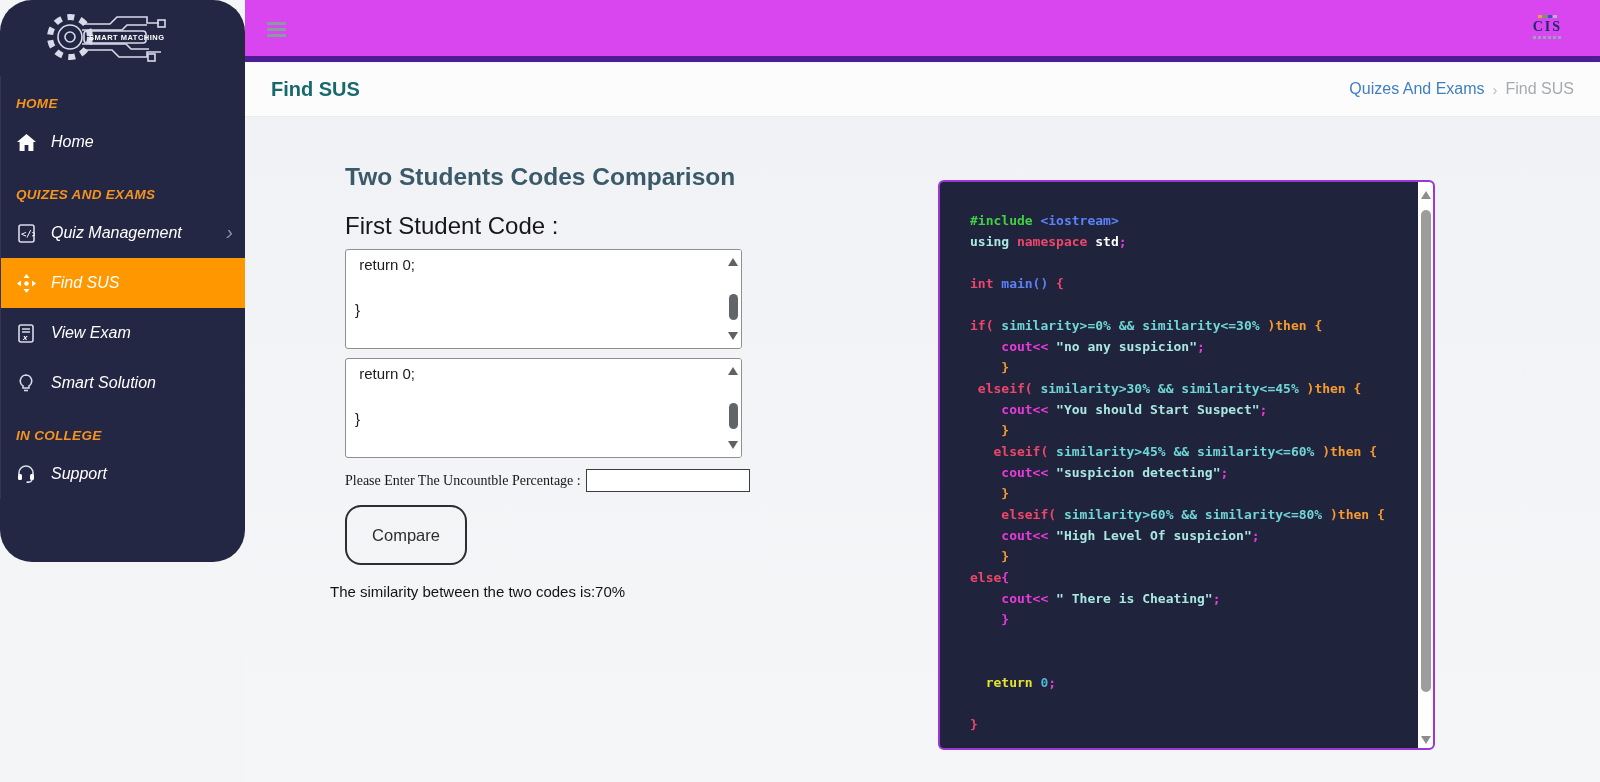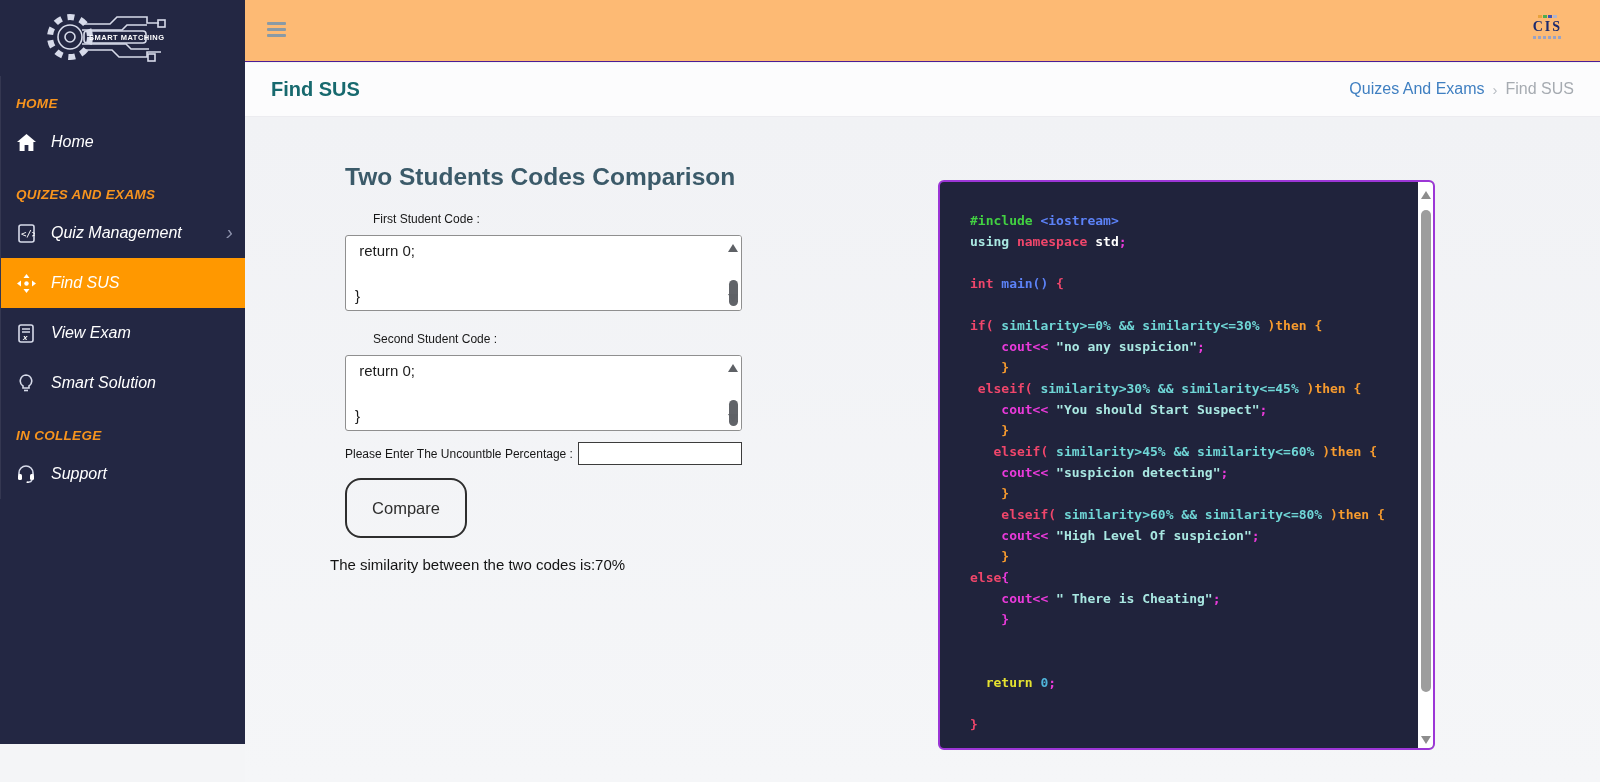--- a/index.html
+++ b/index.html
@@ -1,29 +1,29 @@
 <!DOCTYPE html>
 <html><head>
 <meta charset="utf-8">
 <style>
   * { margin:0; padding:0; box-sizing:border-box; }
   html,body { width:1600px; height:782px; font-family:"Liberation Sans", sans-serif; background:#f4f5f7; overflow:hidden; }
 
   
-  .sidebar { position:absolute; left:0; top:0; width:245px; height:744px; background:#232743; z-index:5; }
+  .sidebar { position:absolute; left:0; top:0; width:245px; height:562px; background:#232743; z-index:5;border-radius:32px; }
   .logo-wrap { padding:6px 0 4px 40px; }
   .side-nav { border-left:1px solid rgba(255,255,255,0.08);font-style:italic; }
   .side-section { color:#f7941e; font-size:13.5px; font-weight:bold; letter-spacing:.3px; padding:20px 15px 6px 15px; }
   .side-item { display:flex; align-items:center; gap:15px; padding:15px 15px; color:#fff; font-size:16px; cursor:pointer; position:relative; }
   .side-item.active { background:#ff9800; }
   .side-item .icn { width:20px; height:20px; flex:0 0 20px; display:flex; align-items:center; justify-content:center; }
   .side-chevron { position:absolute; right:12px; color:#8e93ad; font-size:20px; line-height:1; top:50%; transform:translateY(-54%); }
 
   
-  .topbar { position:absolute; left:245px; top:0; right:0; height:62px; background:#fdba74; border-bottom:1px solid #4c1d95; }
+  .topbar { position:absolute; left:245px; top:0; right:0; height:62px; background:#d946ef; border-bottom:6px solid #4c1d95; }
   .hamburger { position:absolute; left:22px; top:22px; width:19px; height:15px; display:flex; flex-direction:column; justify-content:space-between; cursor:pointer; }
   .hamburger span { display:block; height:2.6px; background:#8a9aa5; border-radius:1px; }
   .cis-logo { position:absolute; right:38px; top:15px; text-align:center; cursor:pointer; }
   .cis-marks { display:flex; justify-content:center; gap:1px; margin-bottom:1px; }
   .cis-marks i { display:block; width:4px; height:3px; }
   .cis-main { font-family:"Liberation Serif", serif; font-weight:bold; font-size:14px; color:#1c2b6e; letter-spacing:2px; }
   .cis-sub { display:flex; justify-content:center; gap:2px; margin-top:1px; }
   .cis-sub i { display:block; width:3px; height:2.5px; background:#9aa2c4; }
 
   .titlebar { position:absolute; left:245px; top:63px; right:0; height:54px; background:#fcfcfd; box-shadow:0 1px 3px rgba(0,0,0,.06); border-bottom:1px solid #ececf0; }
@@ -31,30 +31,30 @@
   .breadcrumb { position:absolute; right:26px; top:17px; font-size:16px; display:flex; align-items:center; gap:8px; }
   .bc-link { color:#3f7fc1; cursor:pointer; }
   .bc-sep { color:#b7bcc2; font-size:15px; }
   .bc-current { color:#a6abb1; }
 
   
   .main { position:absolute; left:245px; top:117px; right:0; bottom:0; background:linear-gradient(#f1f2f5, #f5f6f8); }
 
   .form-col { position:absolute; left:100px; top:46px; width:440px; }
   .h1 { font-size:24.5px; font-weight:bold; color:#3b5a69; }
-  .field-label { font-size:12px; color:#171717; margin-top:21px;margin-left:28px; }
-  .code-box { position:relative; width:397px; height:76px; background:#fff; border:1px solid #8f8f8f; border-radius:3px; margin-top:9px; overflow:hidden; cursor:text; }
+  .field-label { font-size:24px; color:#171717; margin-top:21px; }
+  .code-box { position:relative; width:397px; height:100px; background:#fff; border:1px solid #8f8f8f; border-radius:3px; margin-top:9px; overflow:hidden; cursor:text; }
   .code-box pre { font-family:"Liberation Sans", sans-serif; font-size:15px; line-height:15px; color:#1c1c1c; padding:7px 9px; white-space:pre; }
   .fake-scroll { position:absolute; right:0; top:0; width:16px; height:100%; background:#fff; }
   .tri-up { position:absolute; left:3px; top:8px; width:0; height:0; border-left:5px solid transparent; border-right:5px solid transparent; border-bottom:8px solid #5e6166; }
   .tri-down { position:absolute; left:3px; bottom:8px; width:0; height:0; border-left:5px solid transparent; border-right:5px solid transparent; border-top:8px solid #5e6166; }
   .fs-thumb { position:absolute; left:3.5px; top:44px; width:9px; height:26px; background:#616469; border-radius:5px; }
 
   .pct-row { margin-top:11px; display:flex; align-items:center; white-space:nowrap; }
-  .pct-label { font-size:12px; color:#171717; }
+  .pct-label { font-size:14px; color:#171717;font-family:Liberation Serif, serif; }
   .pct-input { width:164px; height:23px; border:1px solid #3c3c3c; background:#fff; margin-left:5px; font-size:14px; padding:0 4px; }
   .compare-btn { margin-top:13px; width:122px; height:60px; background:transparent; border:2px solid #2e2e2e; border-radius:16px; font-size:16.5px; color:#2e2e2e; font-family:"Liberation Sans", sans-serif; cursor:pointer; }
   .result-text { margin-top:18px; margin-left:-15px; font-size:15px; color:#141414; }
 
   
   .code-panel { position:absolute; left:693px; top:63px; width:497px; height:570px; background:#20233c; border:2px solid #9c36d6; border-radius:6px; display:flex; overflow:hidden; }
   .code-area { flex:1; overflow:hidden; }
   .code-area pre { font-family:"DejaVu Sans Mono", monospace; font-size:13px; line-height:21px; font-weight:bold; padding:28px 0 0 30px; white-space:pre; }
   .code-scroll { position:relative; width:15px; background:#ffffff; flex:0 0 15px; }
   .cs-up { position:absolute; left:2.5px; top:9px; width:0; height:0; border-left:5px solid transparent; border-right:5px solid transparent; border-bottom:8px solid #8d8d8d; }
@@ -217,21 +217,20 @@
 
 
 }</pre>
       <div class="fake-scroll">
         <div class="tri-up"></div>
         <div class="fs-thumb"></div>
         <div class="tri-down"></div>
       </div>
     </div>
 
-    <div class="field-label">Second Student Code :</div>
     <div class="code-box">
       <pre> return 0;
 
 
 }</pre>
       <div class="fake-scroll">
         <div class="tri-up"></div>
         <div class="fs-thumb"></div>
         <div class="tri-down"></div>
       </div>

